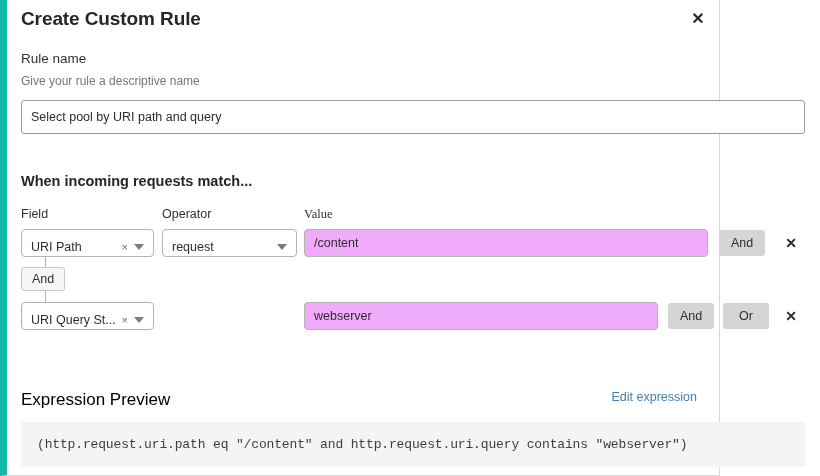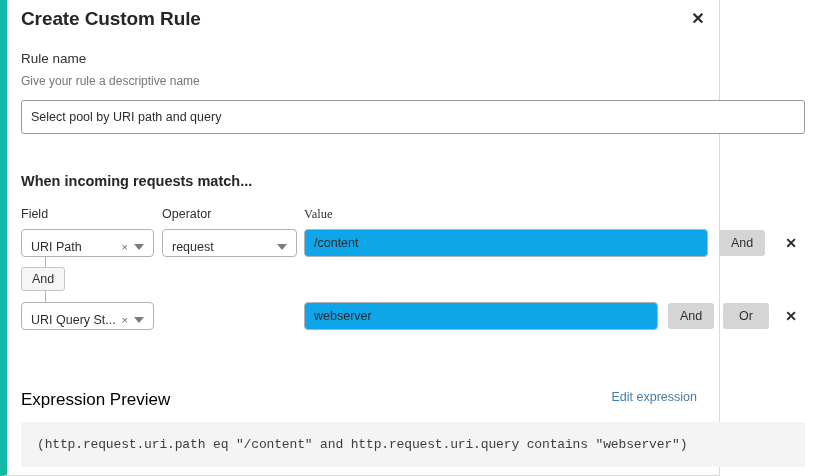--- a/index.html
+++ b/index.html
@@ -132,21 +132,21 @@
   }
 
   .field-select    { left: 14px;  width: 133px; }
   .operator-select { left: 155px; width: 135px; }
 
   .value-input {
     position: absolute;
     height: 28px;
     border: 1px solid #b3b3b3;
     border-radius: 4px;
-    background: #0ea5e9;
+    background: #f0abfc;
     font-family: "Liberation Sans", sans-serif;
     font-size: 12.5px;
     color: #2d2d2d;
     padding: 0 9px;
     outline: none;
   }
   .value-row1 { left: 297px; width: 404px; }
   .value-row2 { left: 297px; width: 354px; }
 
   .logic-btn {

